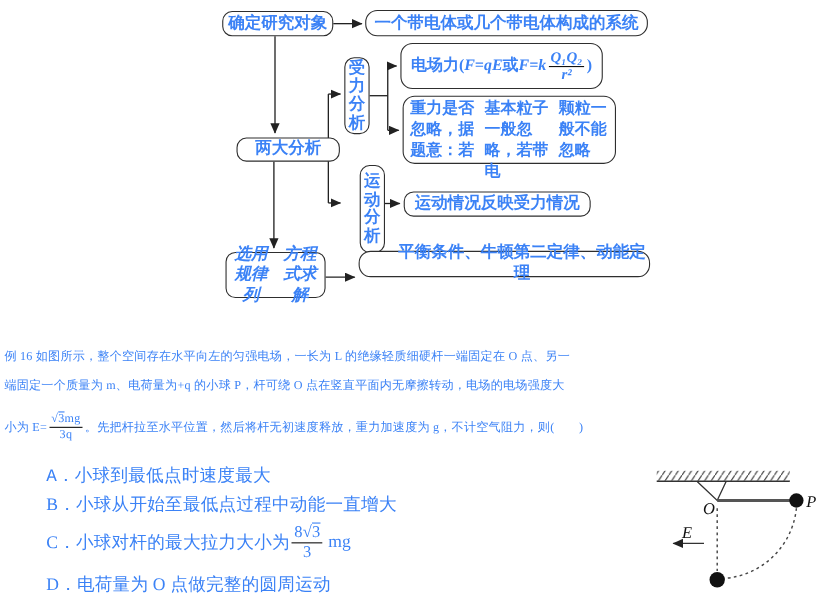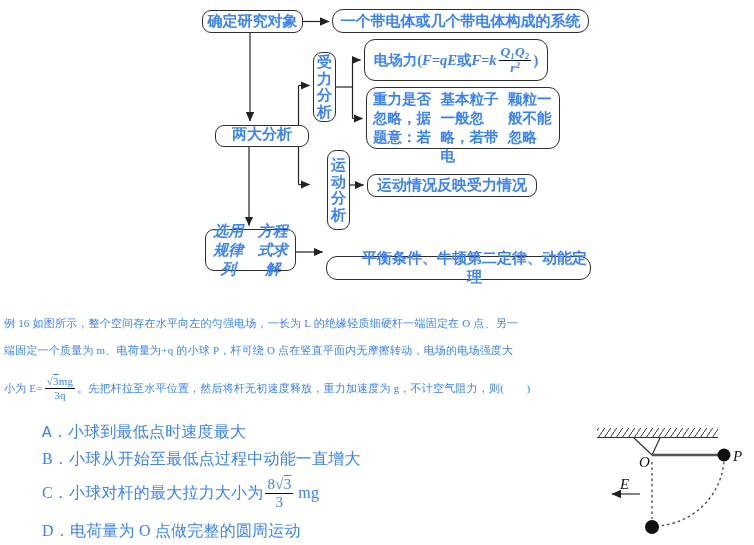--- a/index.html
+++ b/index.html
@@ -108,21 +108,21 @@
 
     <div class="fbox" style="left:187px;top:174px;width:170px;height:23px;">
       <span>运动情况反映受力情况</span>
     </div>
 
     <div class="fbox multi laws2" style="left:25px;top:229px;width:91px;height:42px;">
       <div>选用规律列</div>
       <div>方程式求解</div>
     </div>
 
-    <div class="fbox" style="left:146px;top:256px;width:265px;height:24px;border-radius:11px;padding-left:32px;">
+    <div class="fbox" style="left:146px;top:228px;width:265px;height:24px;border-radius:11px;padding-left:32px;">
       <span>平衡条件、牛顿第二定律、动能定理</span>
     </div>
   </div>
 
   <div class="bodyline" style="top:316px;">例 16 如图所示，整个空间存在水平向左的匀强电场，一长为 L 的绝缘轻质细硬杆一端固定在 O 点、另一</div>
   <div class="bodyline" style="top:343px;">端固定一个质量为 m、电荷量为+q 的小球 P，杆可绕 O 点在竖直平面内无摩擦转动，电场的电场强度大</div>
 
   <div class="bodyline flexline" style="top:368px;height:40px;">
     <span>小为 E=</span>
     <span class="frac">

